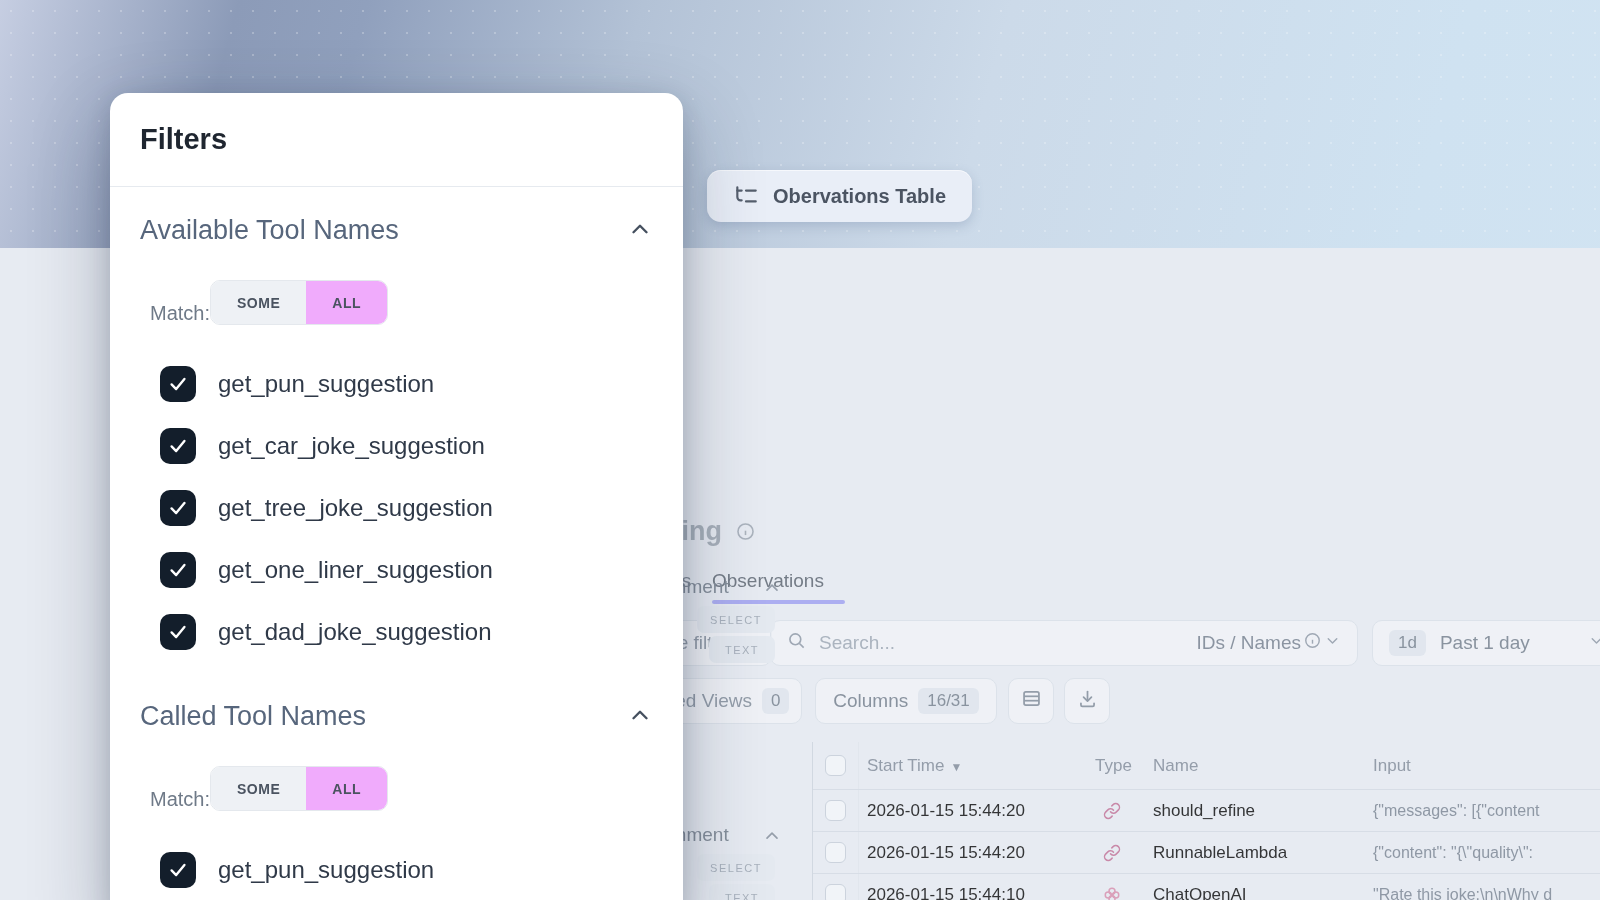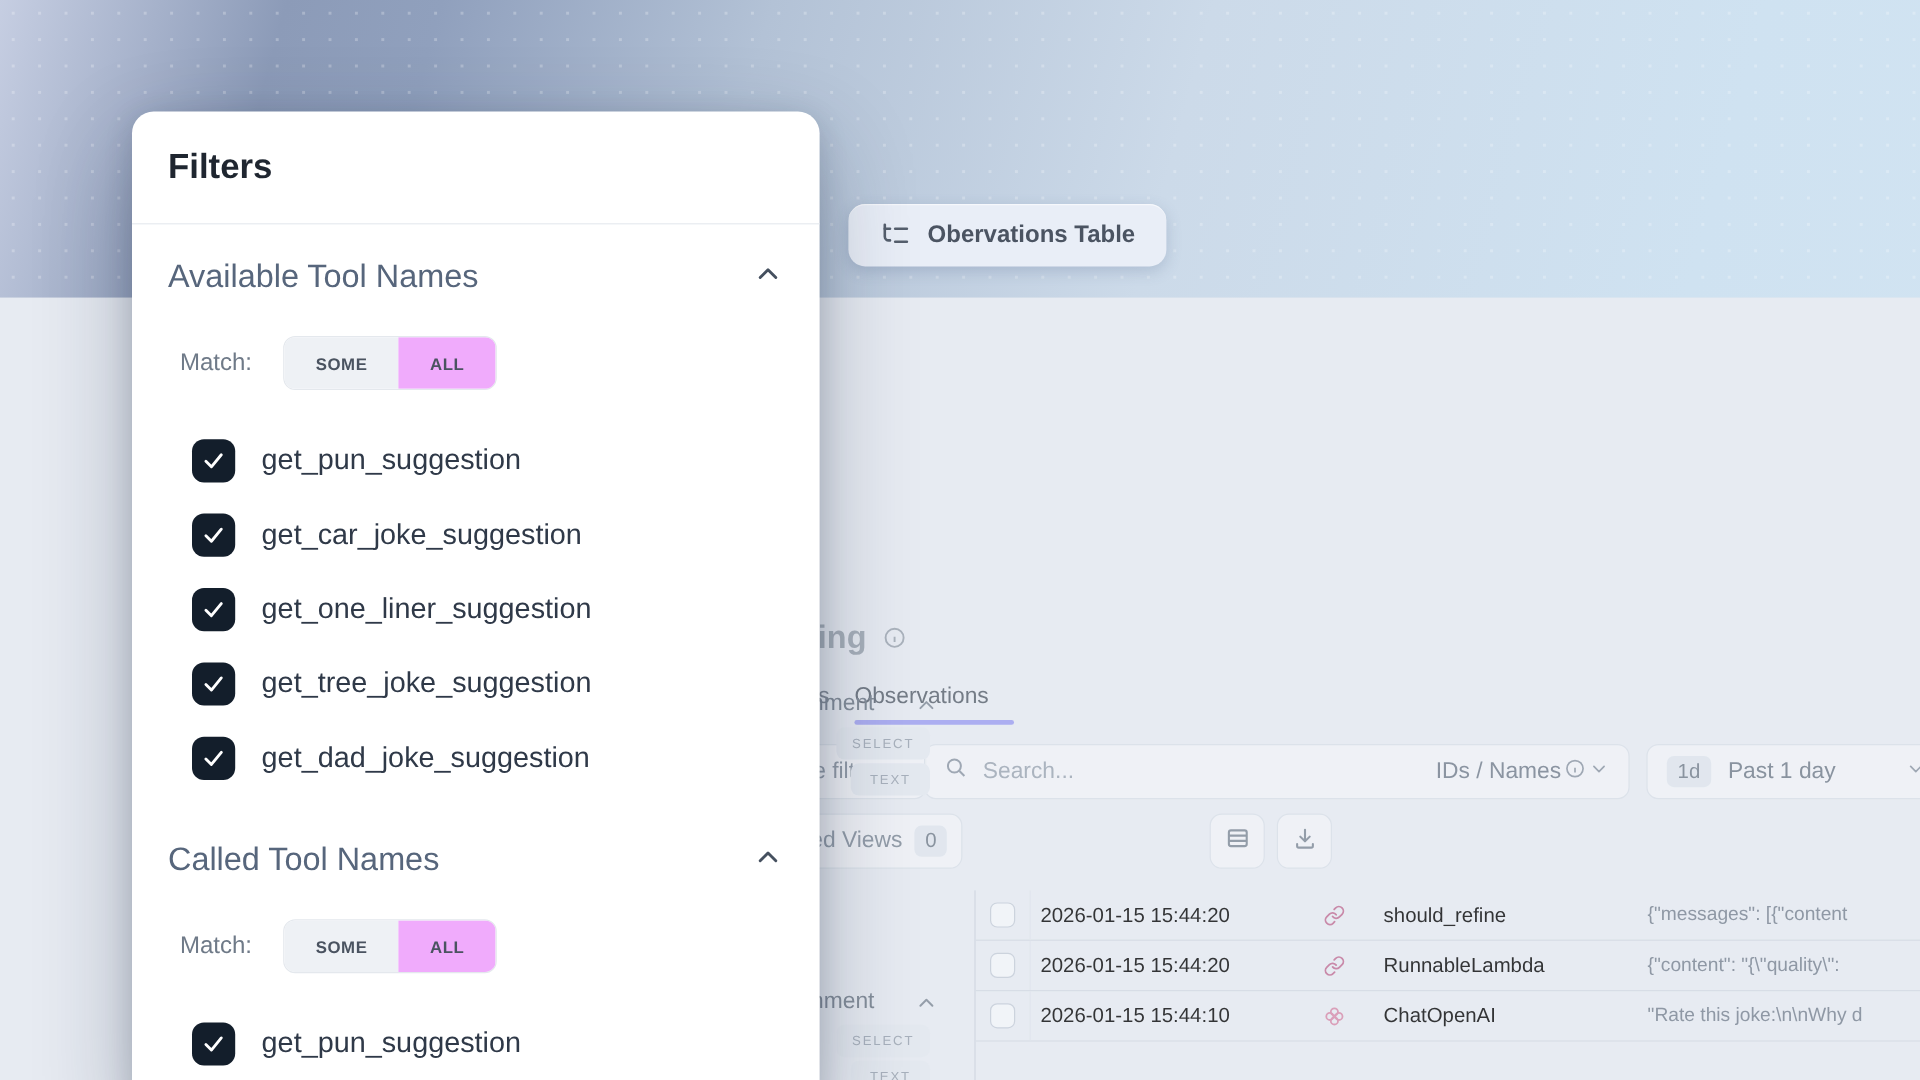--- a/index.html
+++ b/index.html
@@ -73,21 +73,21 @@
   
   .modal { position:absolute; left:110px; top:93px; width:573px; height:827px; background:#ffffff;
     border-radius:18px 18px 0 0; box-shadow:0 30px 80px rgba(20,32,58,.30), 0 6px 24px rgba(20,32,58,.16);
     padding:0 30px; z-index:40; }
   .modal-title { padding-top:30px; font-size:29px; font-weight:600; color:#1f2630; }
   .modal-divider { height:1px; background:#e6eaef; margin:30px -30px 0; }
   .sec-head { margin-top:28px; display:flex; align-items:center; justify-content:space-between; }
   .sec-head.second { margin-top:38px;gap:24px; }
   .sec-title { font-size:27px; font-weight:500; color:#57667c; }
   .sec-chev svg { width:26px; height:26px; stroke:#45505f; }
-  .match-row { margin-top:34px; display:flex; align-items:center; gap:26px; padding-left:10px; }
+  .match-row { margin-top:34px; display:flex; align-items:flex-end; padding-left:10px; }
   .match-label { font-size:20px; color:#6f7a88; }
   .seg { display:flex; border:1.5px solid #e4e8ed; border-radius:10px; overflow:hidden; height:45px; }
   .seg div { display:flex; align-items:center; padding:0 26px; font-size:14px; font-weight:600; color:#4a5360; letter-spacing:.5px; }
   .seg .on { background:#eef1f5; }
   .seg .off { background:#f0abfc; }
   .tool-list { margin-top:28px; }
   .tool-item { display:flex; align-items:center; height:62px; padding-left:20px; }
   .tool-cb { width:36px; height:36px; border-radius:10px; background:#131e2b; display:flex; align-items:center; justify-content:center; }
   .tool-cb svg { width:22px; height:22px; stroke:#ffffff; }
   .tool-name { margin-left:22px; font-size:24px; color:#2f3948; }
@@ -151,20 +151,24 @@
         <svg viewBox="0 0 24 24" fill="none" stroke-width="2">
             <polyline points="6,9.5 12,15.5 18,9.5" stroke-linecap="round" stroke-linejoin="round"></polyline>
           </svg>
       </span>
     </div>
 
     <div class="ctrl btn-saved">
       <span>Saved Views</span>
       <span class="mini-badge">0</span>
     </div>
+    <div class="ctrl btn-columns">
+      <span>Columns</span>
+      <span class="mini-badge">16/31</span>
+    </div>
     <div class="ctrl btn-sq" style="left:1008px">
       <span>
         <svg viewBox="0 0 24 24" fill="none" stroke-width="2">
             <rect x="3.5" y="4.5" width="17" height="15" rx="2"></rect>
             <line x1="3.5" y1="9.5" x2="20.5" y2="9.5"></line>
             <line x1="3.5" y1="14.5" x2="20.5" y2="14.5"></line>
           </svg>
       </span>
     </div>
     <div class="ctrl btn-sq" style="left:1064px">
@@ -189,20 +193,31 @@
     <div class="sliver" style="left:622px; top:576px;">Environment</div>
     <div class="chev" style="left:762px; top:578px;">
       <svg viewBox="0 0 24 24" fill="none" stroke-width="2">
           <polyline points="6,14.5 12,8.5 18,14.5" stroke-linecap="round" stroke-linejoin="round"></polyline>
         </svg>
     </div>
     <div class="mode-badge" style="left:697px; top:606px; width:78px;">SELECT</div>
     <div class="mode-badge" style="left:709px; top:636px; width:66px;">TEXT</div>
 
     <div class="obs-table">
+      <div class="t-row t-head">
+        <div class="cb-cell">
+          <div class="cbox"></div>
+        </div>
+        <div class="cell">
+          <span>Start Time</span><span class="sort-tri">▼</span>
+        </div>
+        <div class="cell" style="padding-left:18px">Type</div>
+        <div class="cell">Name</div>
+        <div class="cell">Input</div>
+      </div>
 
       <div>
 
           <div class="t-row obs-row chain">
             <div class="cb-cell">
               <div class="cbox"></div>
             </div>
             <div class="cell time-cell">2026-01-15 15:44:20</div>
             <div class="type-cell">
               <svg class="chain-glyph" viewBox="0 0 24 24" fill="none" stroke="#c06e94" stroke-width="2" stroke-linecap="round" stroke-linejoin="round">
@@ -304,30 +319,30 @@
           </div>
           <span class="tool-name">get_car_joke_suggestion</span>
         </div>
 
         <div class="tool-item">
           <div class="tool-cb">
             <svg viewBox="0 0 24 24" fill="none" stroke-width="2.6" stroke-linecap="round" stroke-linejoin="round">
               <polyline points="5,12.5 10,17.5 19,6.5"></polyline>
             </svg>
           </div>
+          <span class="tool-name">get_tree_joke_suggestion</span>
+        </div>
+
+        <div class="tool-item">
+          <div class="tool-cb">
+            <svg viewBox="0 0 24 24" fill="none" stroke-width="2.6" stroke-linecap="round" stroke-linejoin="round">
+              <polyline points="5,12.5 10,17.5 19,6.5"></polyline>
+            </svg>
+          </div>
           <span class="tool-name">get_one_liner_suggestion</span>
-        </div>
-
-        <div class="tool-item">
-          <div class="tool-cb">
-            <svg viewBox="0 0 24 24" fill="none" stroke-width="2.6" stroke-linecap="round" stroke-linejoin="round">
-              <polyline points="5,12.5 10,17.5 19,6.5"></polyline>
-            </svg>
-          </div>
-          <span class="tool-name">get_tree_joke_suggestion</span>
         </div>
 
         <div class="tool-item">
           <div class="tool-cb">
             <svg viewBox="0 0 24 24" fill="none" stroke-width="2.6" stroke-linecap="round" stroke-linejoin="round">
               <polyline points="5,12.5 10,17.5 19,6.5"></polyline>
             </svg>
           </div>
           <span class="tool-name">get_dad_joke_suggestion</span>
         </div>

